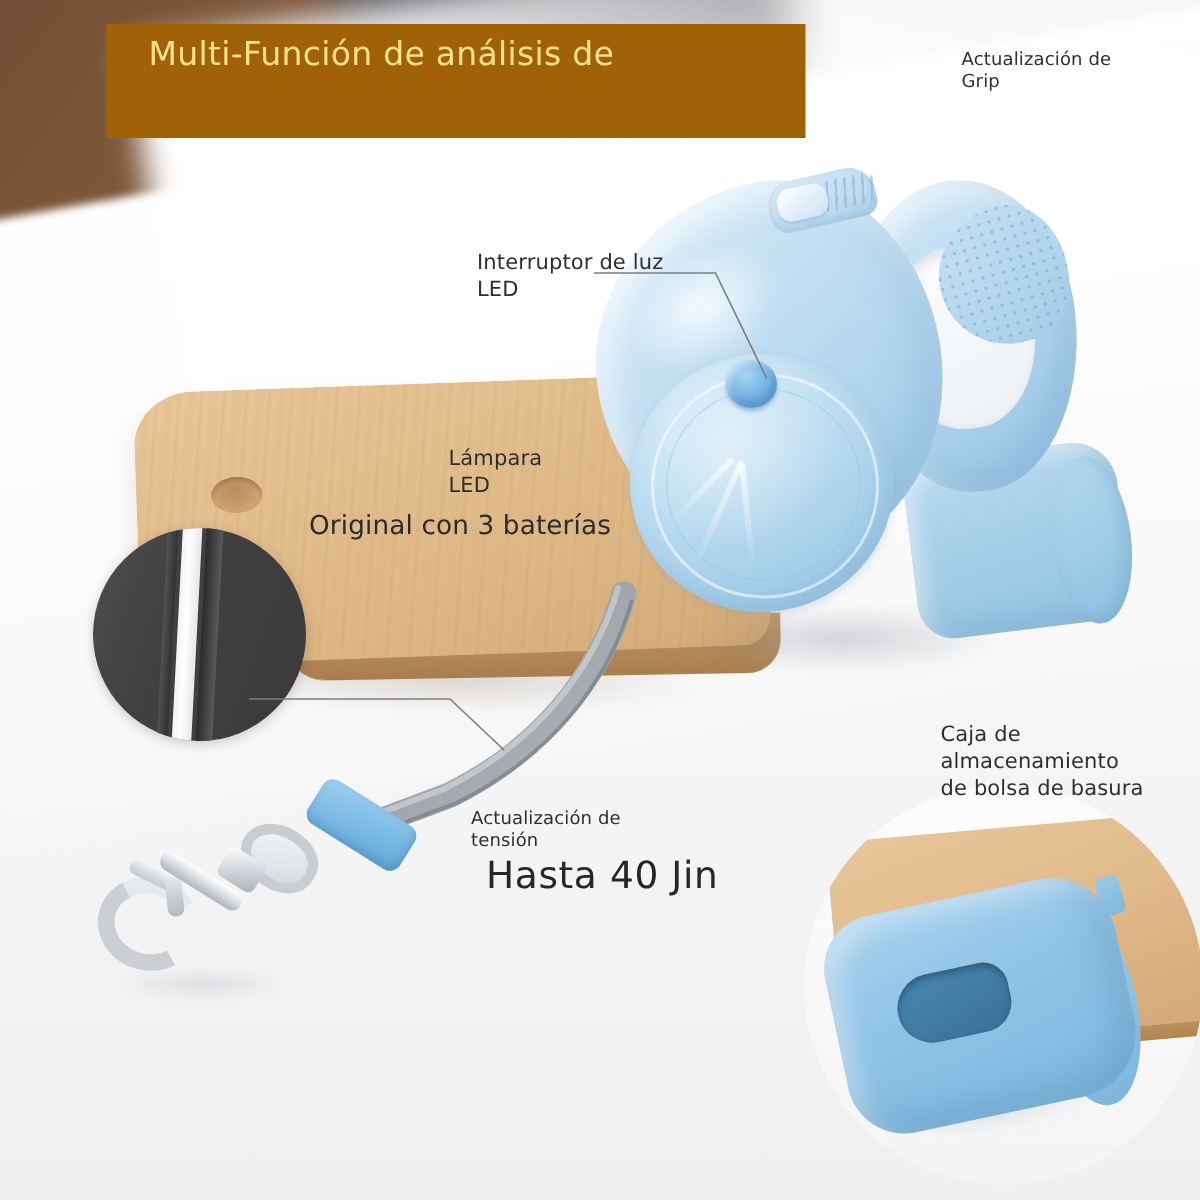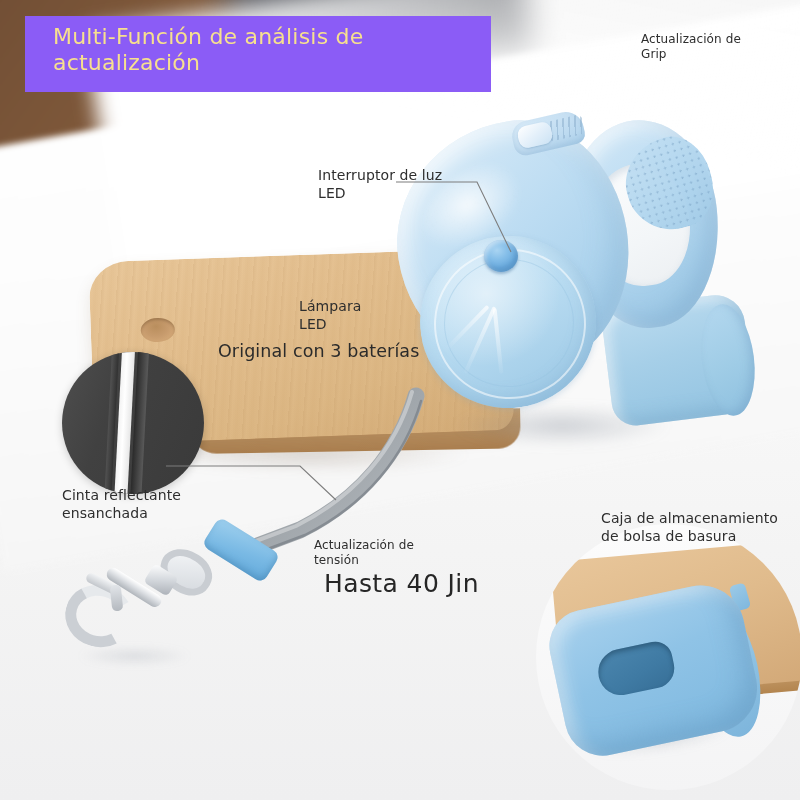--- a/index.html
+++ b/index.html
@@ -78,21 +78,21 @@
   
   .label {
     position: absolute;
     color: #2e2e2e;
     line-height: 1.28;
     white-space: pre-line;
     letter-spacing: .1px;
   }
   .label.sm  { font-size: 12px; }
   .label.md  { font-size: 14px; }
-  .label.lg  { font-size: 17.5px; color: #2b2b2b; margin-left: 12px; }
+  .label.lg  { font-size: 17.5px; color: #2b2b2b; }
   .label.xl  { font-size: 25px; color: #262626; letter-spacing: .4px; }
 
   
   .leader {
     position: absolute;
     overflow: visible;
     pointer-events: none;
   }
   .leader path, .leader line {
     stroke: #7d7d7d;
@@ -523,39 +523,36 @@
     <div class="ib-slot"></div>
   </div>
 
   <svg class="leader" style="left:0;top:0;width:800px;height:800px;" viewBox="0 0 800 800">
 
     <path d="M396,182 L477,182 L511,252"></path>
 
     <path d="M166,466 L300,466 L336,500"></path>
   </svg>
 
-  <div class="banner" style="background: #8b5cf6; color: rgb(247, 224, 142);">
+  <div class="banner" style="background: #a16207; color: rgb(247, 224, 142); margin-left: 46px;">
     <span class="banner-text">Multi-Función de análisis de</span>
-    <span class="banner-text">actualización</span>
   </div>
 
   <div class="label sm" style="left:641px; top:32px;">Actualización de
 Grip</div>
 
   <div class="label md" style="left:278px; top:167px;margin-left:40px;">Interruptor de luz
 LED</div>
 
   <div class="label md" style="left:299px; top:298px;">Lámpara
 LED</div>
 
   <div class="label lg" style="left:206px; top:340px;">Original con 3 baterías</div>
 
-  <div class="label md" style="left:62px; top:487px;">Cinta reflectante
-ensanchada</div>
 
   <div class="label sm" style="left:314px; top:538px;">Actualización de
 tensión</div>
   <div class="label xl" style="left:324px; top:568px;">Hasta 40 Jin</div>
 
-  <div class="label md" style="left:601px; top:482px;margin-top:28px;">Caja de almacenamiento
+  <div class="label md" style="left:627px; top:482px;">Caja de almacenamiento
 de bolsa de basura</div>
 
 </div>
 
 </body></html>

